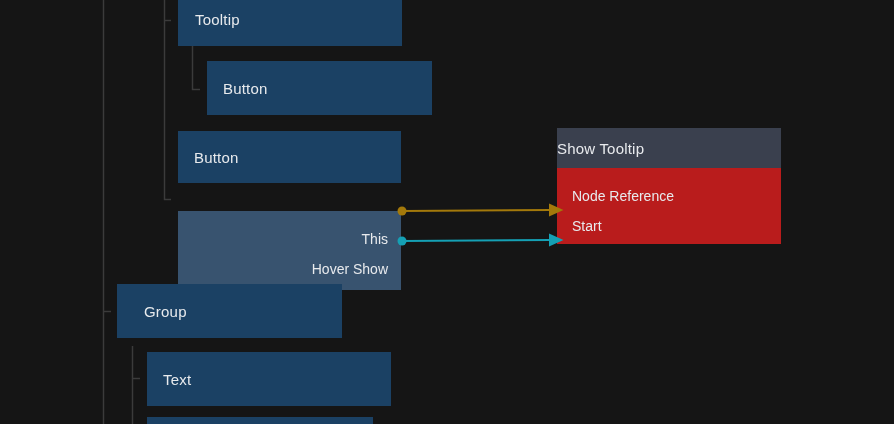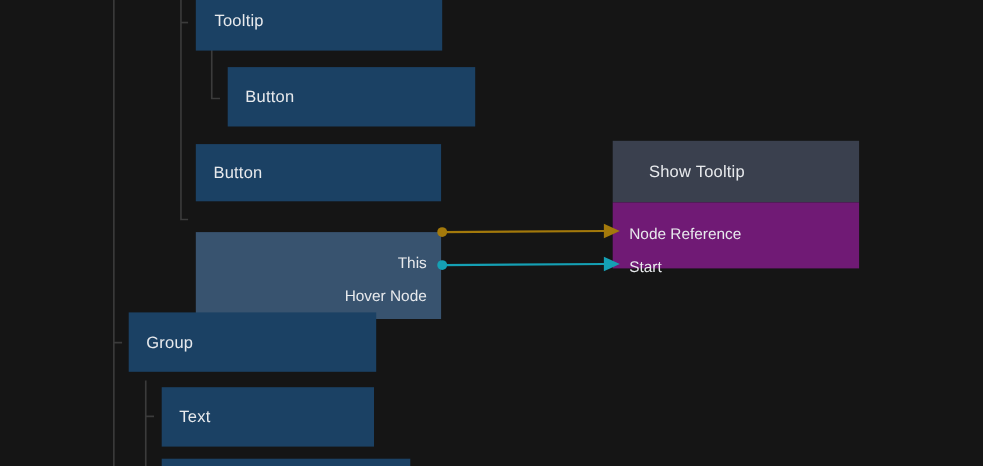--- a/index.html
+++ b/index.html
@@ -89,40 +89,40 @@
     <div class="tree-node" style="left: 207px; top: 61px; width: 225px; background-color: rgb(27, 65, 100);">
       <span class="node-label">Button</span>
     </div>
 
     <div class="stack-node" style="left:178px; top:131px; width:223px;">
       <div class="stack-header" style="height: 52px; background-color: rgb(27, 65, 100);">
         <span class="node-label">Button</span>
       </div>
       <div class="stack-body" style="height: 79px; background-color: rgb(56, 83, 111); margin-top: 28px;">
         <div class="port-row out">This</div>
-        <div class="port-row out">Hover Node</div>
+        <div class="port-row out">Hover Show</div>
       </div>
     </div>
 
-    <div class="tree-node" style="left: 117px; top: 284px; width: 225px; background-color: rgb(27, 65, 100);">
+    <div class="tree-node" style="left: 117px; top: 284px; width: 225px; background-color: rgb(27, 65, 100); padding-left: 11px;">
       <span class="node-label">Group</span>
     </div>
 
-    <div class="tree-node" style="left: 147px; top: 352px; width: 193px; background-color: rgb(27, 65, 100);">
+    <div class="tree-node" style="left: 147px; top: 352px; width: 244px; background-color: rgb(27, 65, 100);">
       <span class="node-label">Text</span>
     </div>
 
     <div class="tree-node" style="left: 147px; top: 417px; width: 226px; background-color: rgb(27, 65, 100);">
     </div>
 
     <div class="stack-node" style="left:557px; top:128px; width:224px;">
-      <div class="stack-header" style="height: 56px; padding-left: 33px; font-size: 15px; letter-spacing: 0.2px; background-color: rgb(58, 64, 78);">
+      <div class="stack-header" style="height: 40px; padding-left: 0; font-size: 15px; letter-spacing: 0.2px; background-color: rgb(58, 64, 78);">
         <span>Show Tooltip</span>
       </div>
-      <div class="stack-body" style="height: 60px; background-color: #701a75;">
+      <div class="stack-body" style="height: 76px; background-color: #b91c1c;">
         <div class="port-row in">Node Reference</div>
         <div class="port-row in">Start</div>
       </div>
     </div>
 
   </div>
 
   <svg id="wires" class="layer" viewBox="0 0 894 424" fill="none">
     <g>
       <line x1="402" y1="211" x2="550" y2="210" stroke-width="2" style="stroke: rgb(163, 121, 11);"></line>

